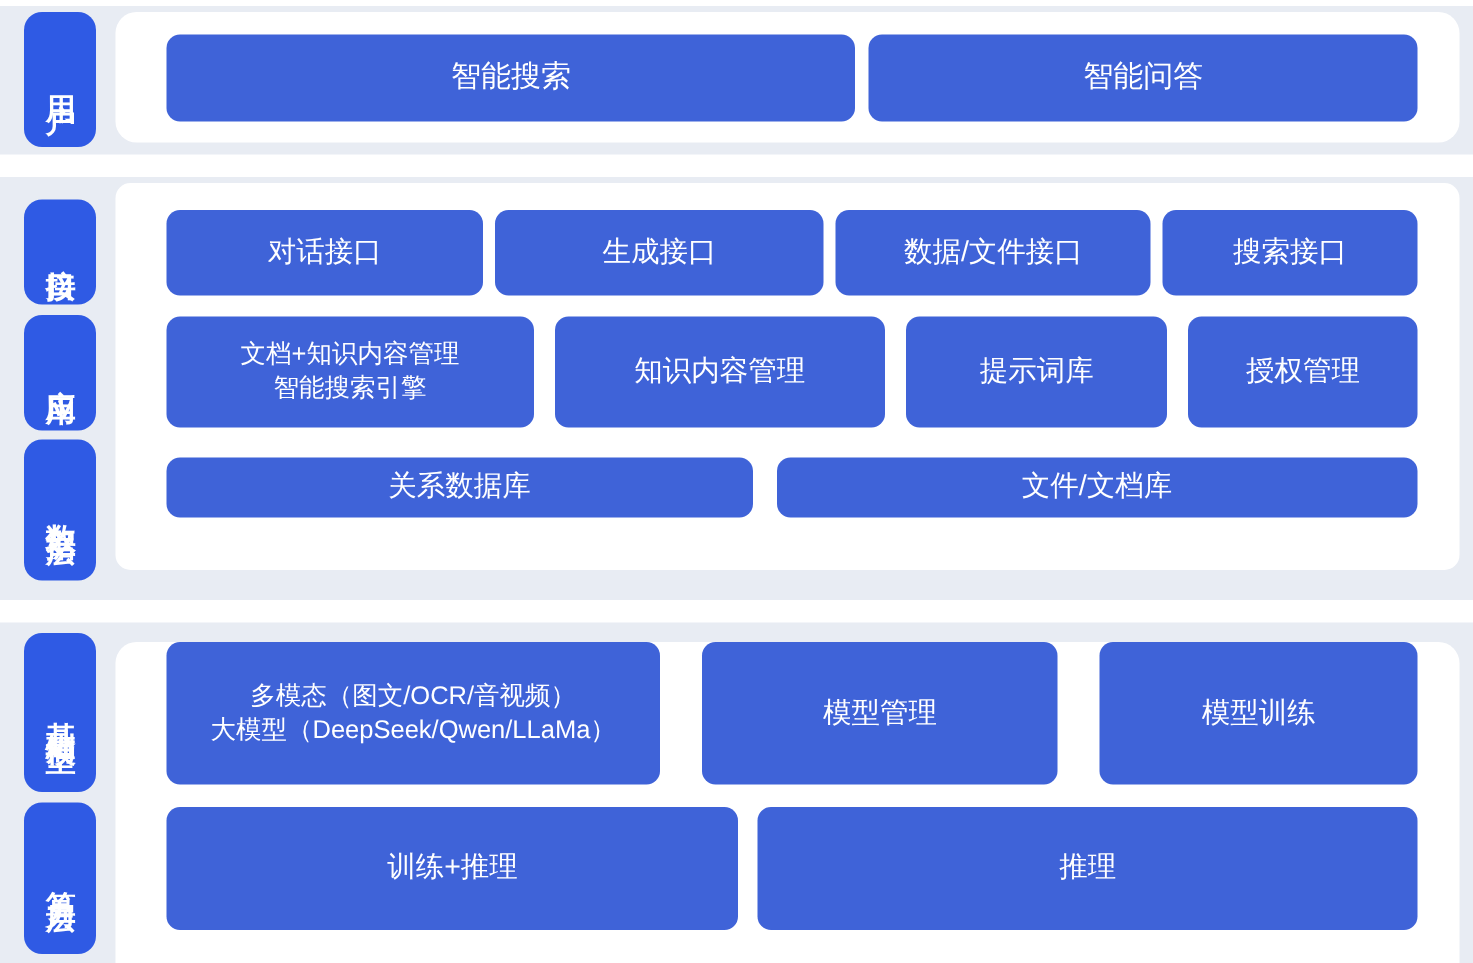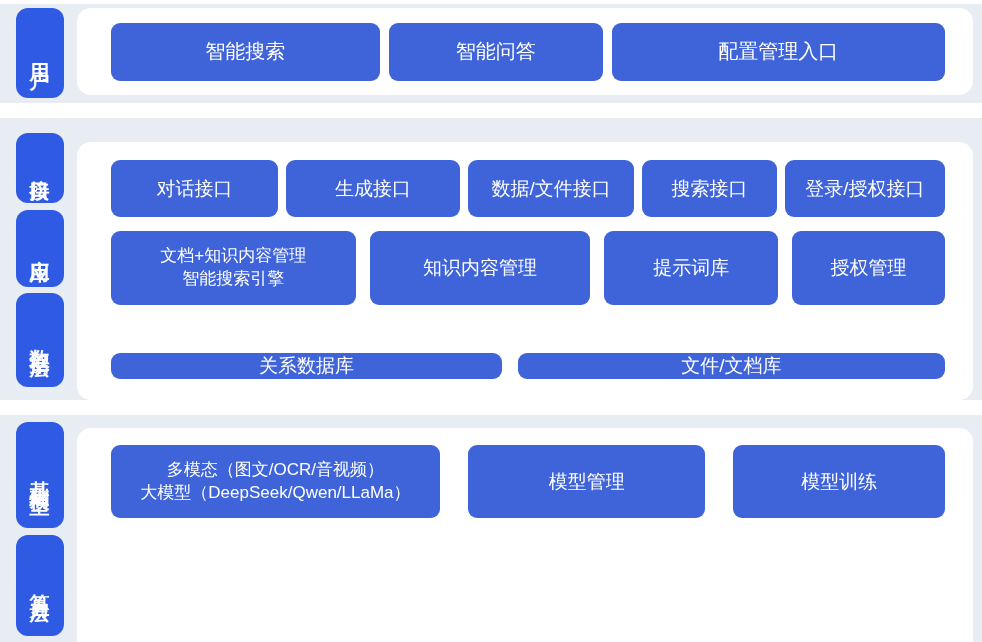--- a/index.html
+++ b/index.html
@@ -31,21 +31,21 @@
     letter-spacing: 5px;
     line-height: 1;
   }
 
   .panel {
     position: absolute; left: 77px; right: 9px;
     background: #ffffff;
     border-radius: 14px;
   }
   .p-1 { top: 4px;  height: 87px;  display: flex; align-items: center; }
-  .p-2 { top: 24px; height: 258px; }
+  .p-2 { top: 4px; height: 258px; border-radius: 10px; }
   .p-3 { top: 13px; height: 232px; }
 
   .row {
     display: flex;
     padding-left: 34px; padding-right: 28px;
     box-sizing: border-box;
     width: 100%;
   }
   .box {
     background: #3f63d8;
@@ -57,41 +57,38 @@
     min-width: 0;
   }
   .box span { white-space: pre-line; line-height: 1.35; }
   .box.sm { font-size: 17px; }
   .box.lg { font-size: 20px; }
 
   
   .r-s1   { height: 58px; gap: 9px;  }
   .r-s2a  { height: 57px; gap: 8px;  margin-top: 18px; }
   .r-s2b  { height: 74px; gap: 14px; margin-top: 14px; }
-  .r-s2c  { height: 54px; gap: 16px; margin-top: 20px; align-items: flex-end; }
-  .r-s3a  { height: 73px; gap: 28px; margin-top: 17px; }
+  .r-s2c  { height: 40px; gap: 16px; margin-top: 20px; }
+  .r-s3a  { height: 95px; gap: 28px; }
   .r-s3b  { height: 82px; gap: 13px; margin-top: 15px; }
 </style>
 </head>
 <body>
 
 <section class="band band-1">
   <div class="tab" style="top:4px;height:90px">
     <span>用户</span>
   </div>
   <div class="panel p-1">
     <div class="row r-s1">
       <div class="box lg" style="flex:274 1 0">
         <span>智能搜索</span>
       </div>
       <div class="box lg" style="flex:218 1 0">
         <span>智能问答</span>
-      </div>
-      <div class="box lg" style="flex:340 1 0">
-        <span>配置管理入口</span>
       </div>
     </div>
   </div>
 </section>
 
 <section class="band band-2">
   <div class="tab" style="top:15px;height:70px">
     <span>接口</span>
   </div>
   <div class="tab" style="top:92px;height:77px">
@@ -107,23 +104,20 @@
         <span>对话接口</span>
       </div>
       <div class="box" style="flex:177 1 0">
         <span>生成接口</span>
       </div>
       <div class="box" style="flex:169 1 0">
         <span>数据/文件接口</span>
       </div>
       <div class="box" style="flex:137 1 0">
         <span>搜索接口</span>
-      </div>
-      <div class="box" style="flex:163 1 0">
-        <span>登录/授权接口</span>
       </div>
     </div>
     <div class="row r-s2b">
       <div class="box sm" style="flex:253 1 0">
         <span>文档+知识内容管理
 智能搜索引擎</span>
       </div>
       <div class="box" style="flex:228 1 0">
         <span>知识内容管理</span>
       </div>
@@ -159,14 +153,22 @@
         <span>多模态（图文/OCR/音视频）
 大模型（DeepSeek/Qwen/LLaMa）</span>
       </div>
       <div class="box" style="flex:239 1 0">
         <span>模型管理</span>
       </div>
       <div class="box" style="flex:213 1 0">
         <span>模型训练</span>
       </div>
     </div>
+    <div class="row r-s3b">
+      <div class="box" style="flex:393 1 0">
+        <span>训练+推理</span>
+      </div>
+      <div class="box" style="flex:453 1 0">
+        <span>推理</span>
+      </div>
+    </div>
   </div>
 </section>
 
 </body></html>

